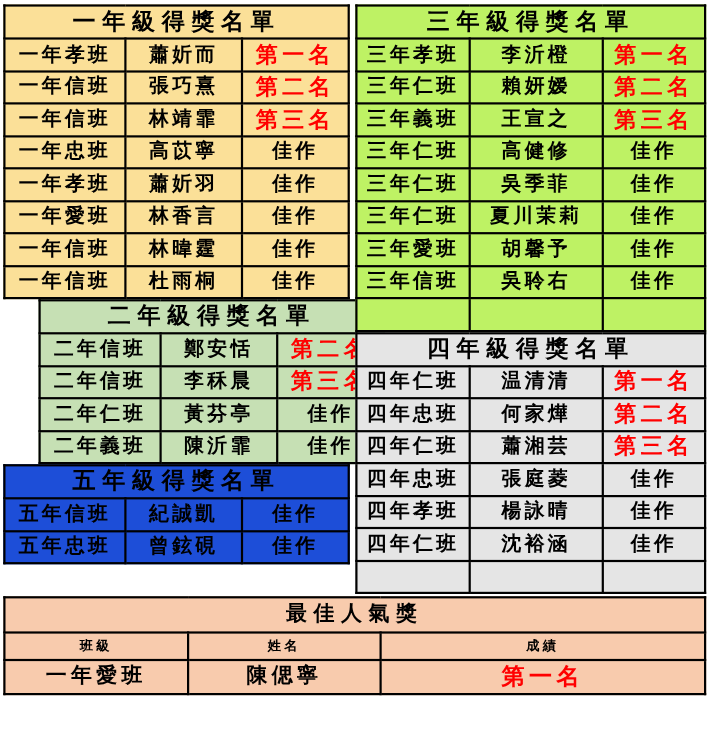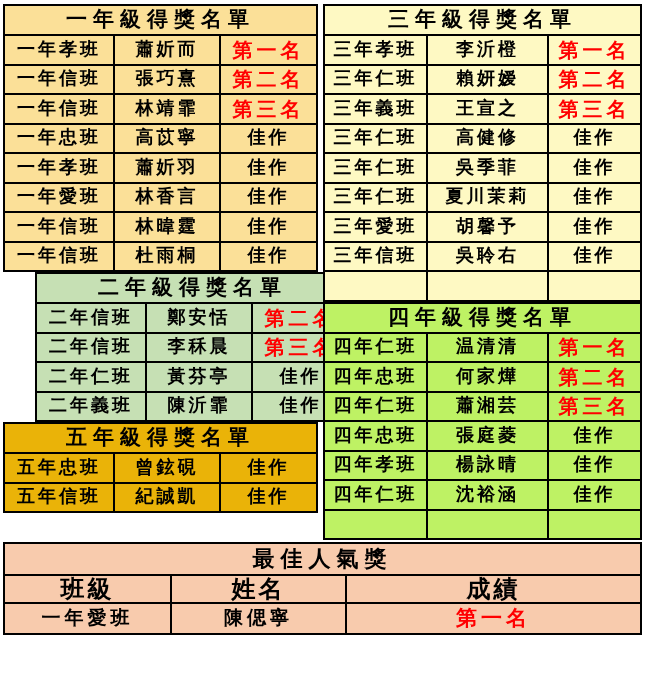--- a/index.html
+++ b/index.html
@@ -41,22 +41,22 @@
     height: 29.5px;
     font-size: 18px;
     letter-spacing: 3px;
   }
   td.award.red {
     color: var(--award-red);
     font-size: 20px;
     letter-spacing: 4px;
   }
   .pop { margin-top: 2px; }
-  .pop th.title { height: 32px; font-size: 22px; letter-spacing: 6px; }
-  .pop td.hdr  { height: 25px; font-size: 24px; letter-spacing: 3px; }
+  .pop th.title { height: 32px; font-size: 19px; letter-spacing: 6px; }
+  .pop td.hdr  { height: 25px; font-size: 12px; letter-spacing: 3px; }
   .pop td.data { height: 31px; font-size: 19px; letter-spacing: 4px; }
   .pop td.data.award.red { font-size: 21px; }
 </style>
 </head>
 <body>
 
 <div class="wrap">
   <div class="cols">
 
     <div class="col-left">
@@ -140,48 +140,48 @@
           <td class="award">佳作</td>
         </tr>
         <tr>
           <td>二年義班</td>
           <td>陳沂霏</td>
           <td class="award">佳作</td>
         </tr>
       </tbody>
         </table>
 
-      <table class="sub" style="background: #eab308;">
+      <table class="sub" style="background: #1d4ed8;">
         <colgroup>
             <col style="width:110px">
             <col style="width:106px">
             <col>
           </colgroup>
         <tbody>
             <tr>
           <th class="title" colspan="3">五年級得獎名單</th>
         </tr>
         <tr>
+          <td>五年信班</td>
+          <td>紀誠凱</td>
+          <td class="award">佳作</td>
+        </tr>
+        <tr>
           <td>五年忠班</td>
           <td>曾鉉硯</td>
           <td class="award">佳作</td>
         </tr>
-        <tr>
-          <td>五年信班</td>
-          <td>紀誠凱</td>
-          <td class="award">佳作</td>
-        </tr>
       </tbody>
         </table>
 
     </div>
 
     <div class="col-right">
 
-      <table class="sub" style="background: #fef9c3;">
+      <table class="sub" style="background: #bef264;">
         <colgroup>
             <col style="width:103px">
             <col style="width:121px">
             <col>
           </colgroup>
         <tbody>
             <tr>
           <th class="title" colspan="3">三年級得獎名單</th>
         </tr>
         <tr>
@@ -225,21 +225,21 @@
           <td class="award">佳作</td>
         </tr>
         <tr>
           <td></td>
           <td></td>
           <td></td>
         </tr>
       </tbody>
         </table>
 
-      <table class="sub" style="background: #bef264;">
+      <table class="sub" style="background: #e5e5e5;">
         <colgroup>
             <col style="width:103px">
             <col style="width:121px">
             <col>
           </colgroup>
         <tbody>
             <tr>
           <th class="title" colspan="3">四年級得獎名單</th>
         </tr>
         <tr>

